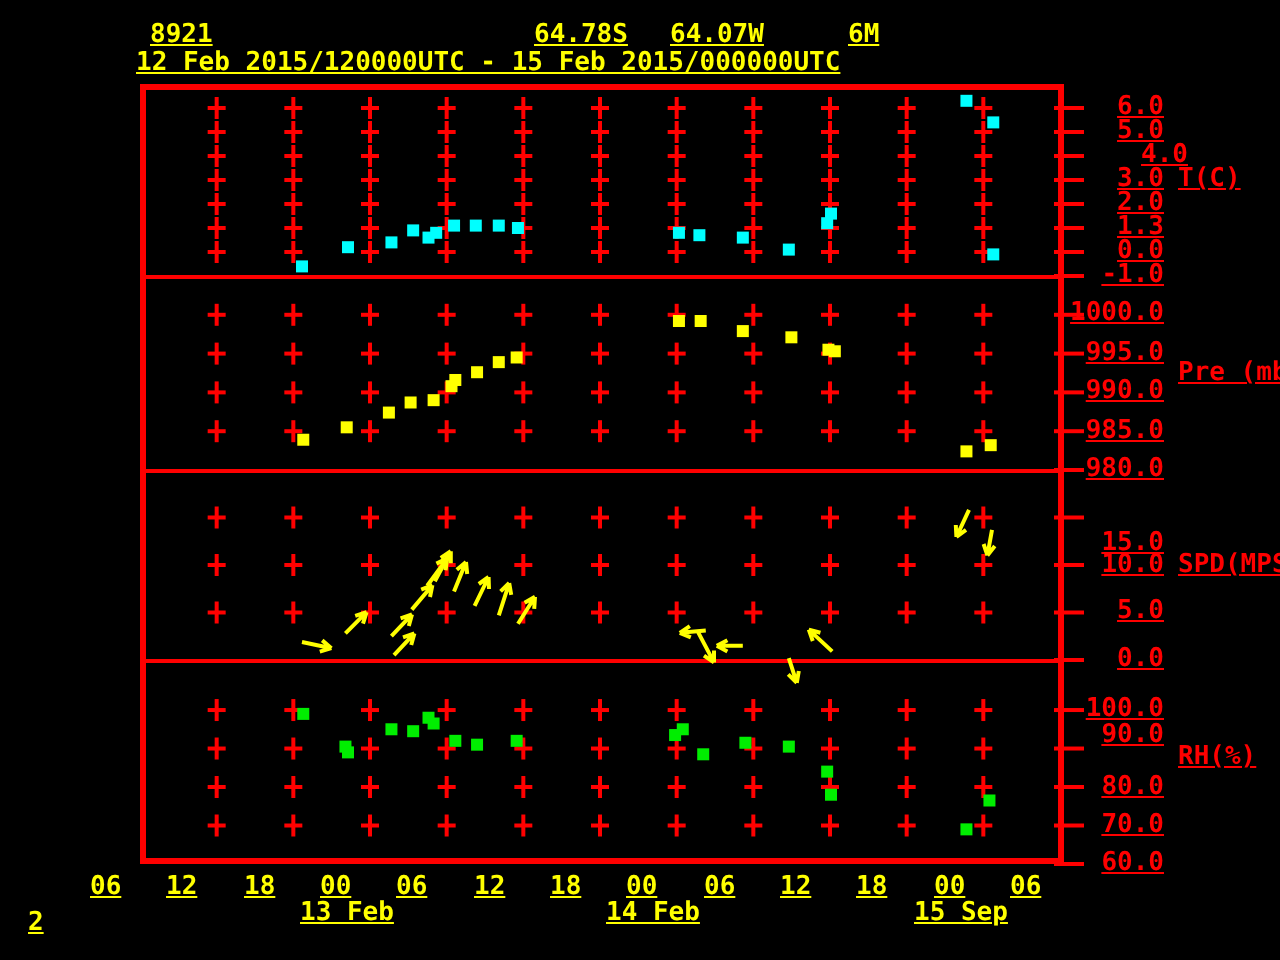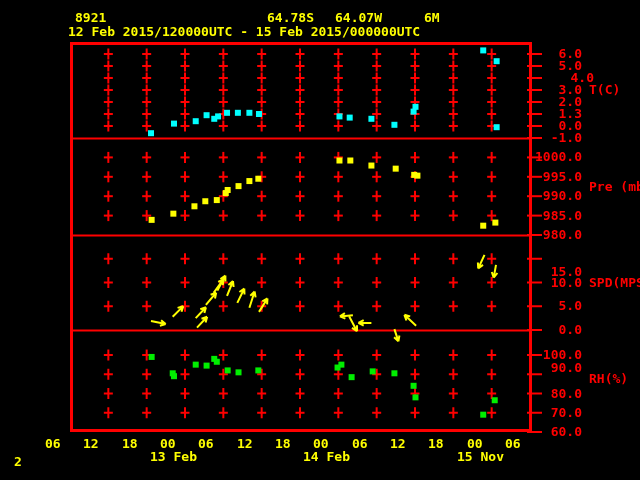--- a/index.html
+++ b/index.html
@@ -1,18 +1,18 @@
 <!DOCTYPE html>
 <html><head>
 <meta charset="utf-8">
 <style>
   html,body{margin:0;padding:0;background:#000;}
   #screen{position:relative;width:640px;height:480px;background:#000;overflow:hidden;
           font-family:"DejaVu Sans Mono", monospace;}
-  .t{position:absolute;font:bold 13px "DejaVu Sans Mono", monospace;line-height:13px;white-space:pre;}
+  .t{position:absolute;font:bold 13px "DejaVu Sans Mono", monospace;line-height:13px;white-space:pre;text-decoration:underline;}
   .y{color:#ffff00;}
   .r{color:#ff0000;}
   .ctr{text-align:left;}
   .rgt{text-align:right;}
   svg{position:absolute;left:0;top:0;}
 </style>
 </head>
 <body>
 
 <div id="screen">
@@ -558,17 +558,17 @@
       <div class="t y ctr" style="left:237px;top:437px;width:40px">12</div>
       <div class="t y ctr" style="left:275px;top:437px;width:40px">18</div>
       <div class="t y ctr" style="left:313px;top:437px;width:40px">00</div>
       <div class="t y ctr" style="left:352px;top:437px;width:40px">06</div>
       <div class="t y ctr" style="left:390px;top:437px;width:40px">12</div>
       <div class="t y ctr" style="left:428px;top:437px;width:40px">18</div>
       <div class="t y ctr" style="left:467px;top:437px;width:40px">00</div>
       <div class="t y ctr" style="left:505px;top:437px;width:40px">06</div>
       <div class="t y ctr" style="left:150px;top:450px;width:60px">13 Feb</div>
       <div class="t y ctr" style="left:303px;top:450px;width:60px">14 Feb</div>
-      <div class="t y ctr" style="left:457px;top:450px;width:60px">15 Nov</div>
+      <div class="t y ctr" style="left:457px;top:450px;width:60px">15 Sep</div>
     </div>
 
   <span class="t y" style="left:14px;top:455px">2</span>
 </div>
 
 </body></html>

